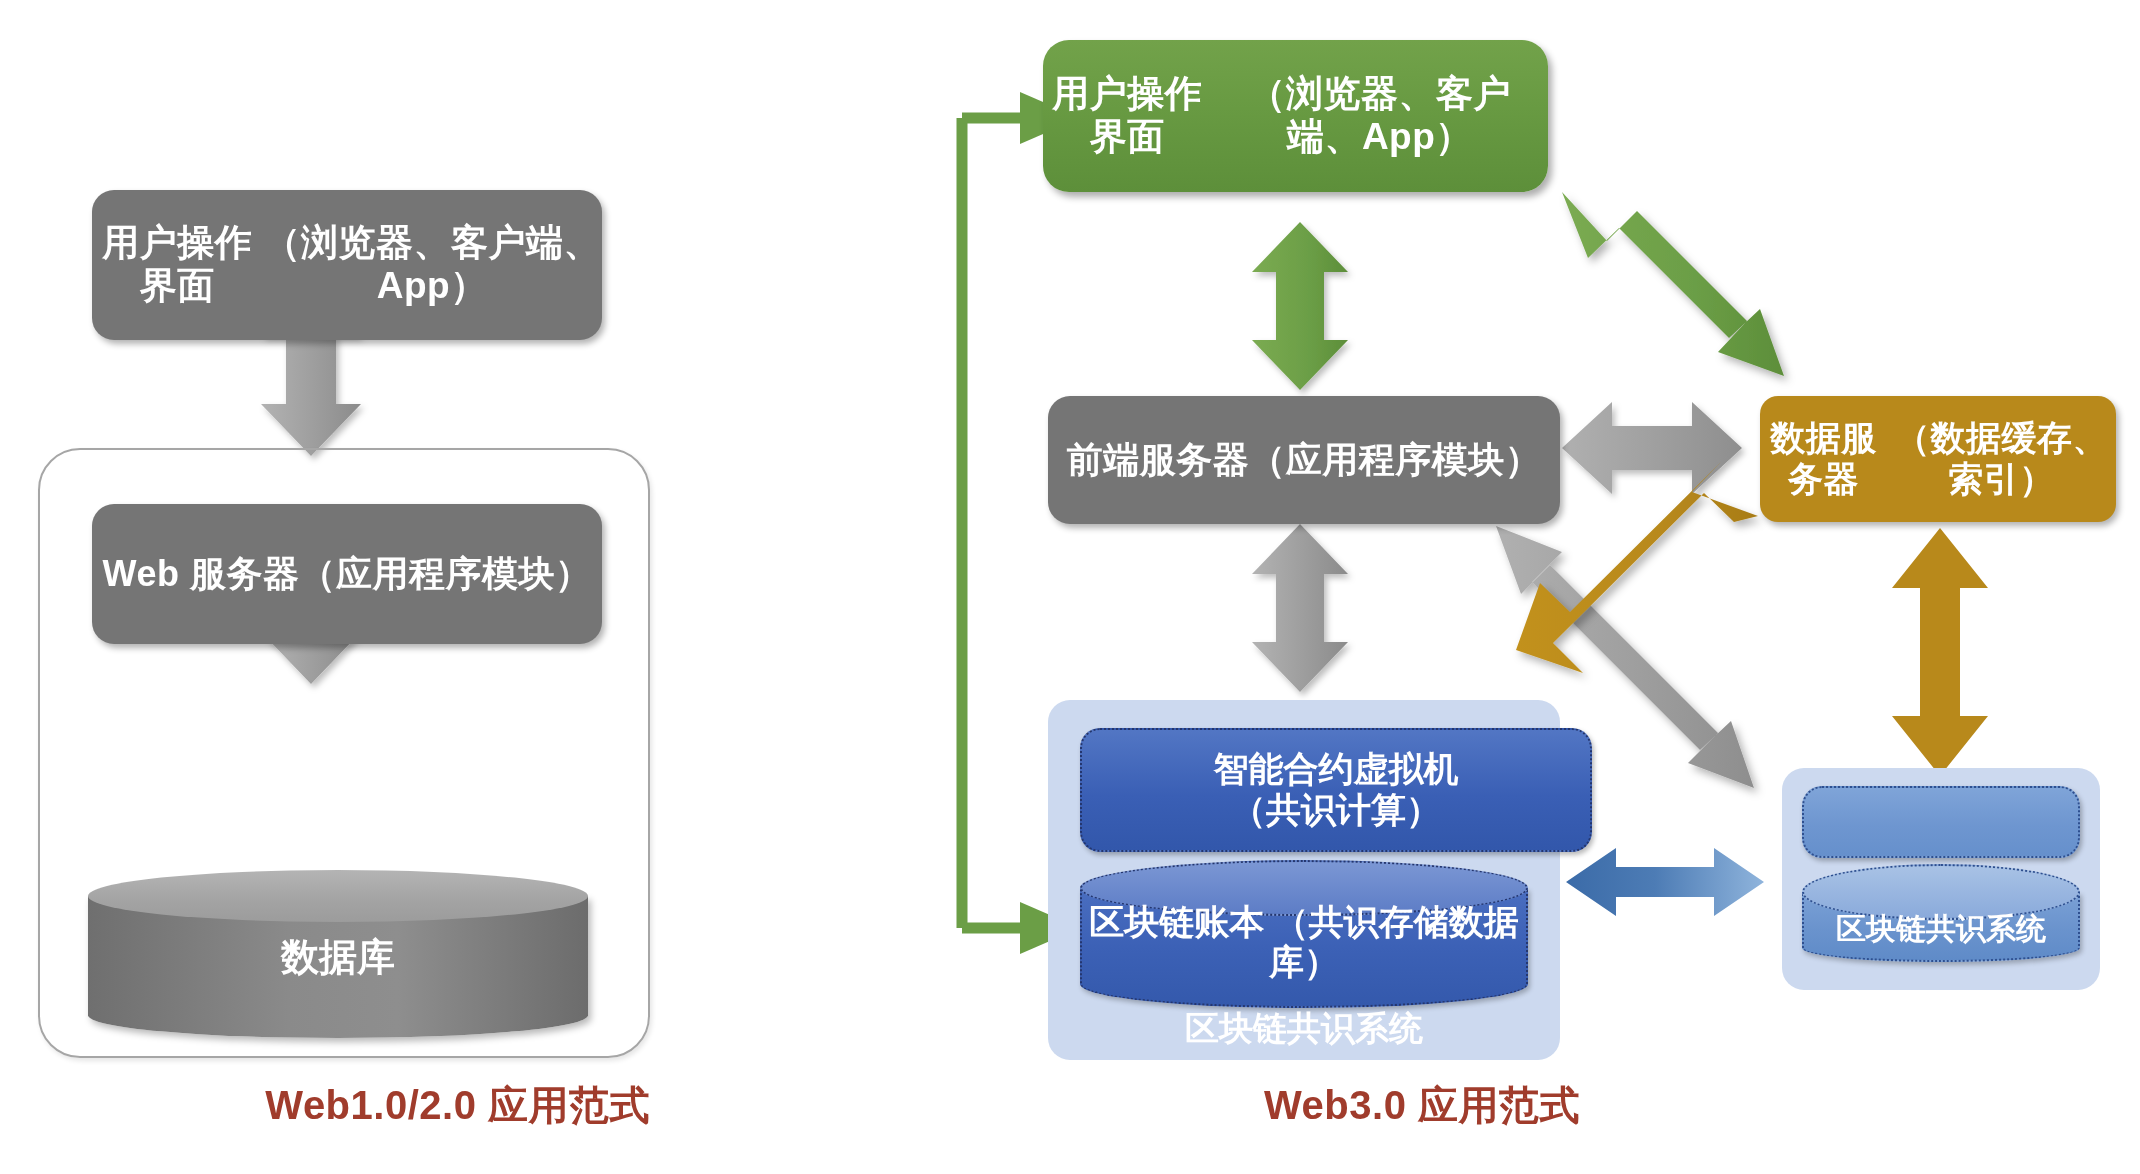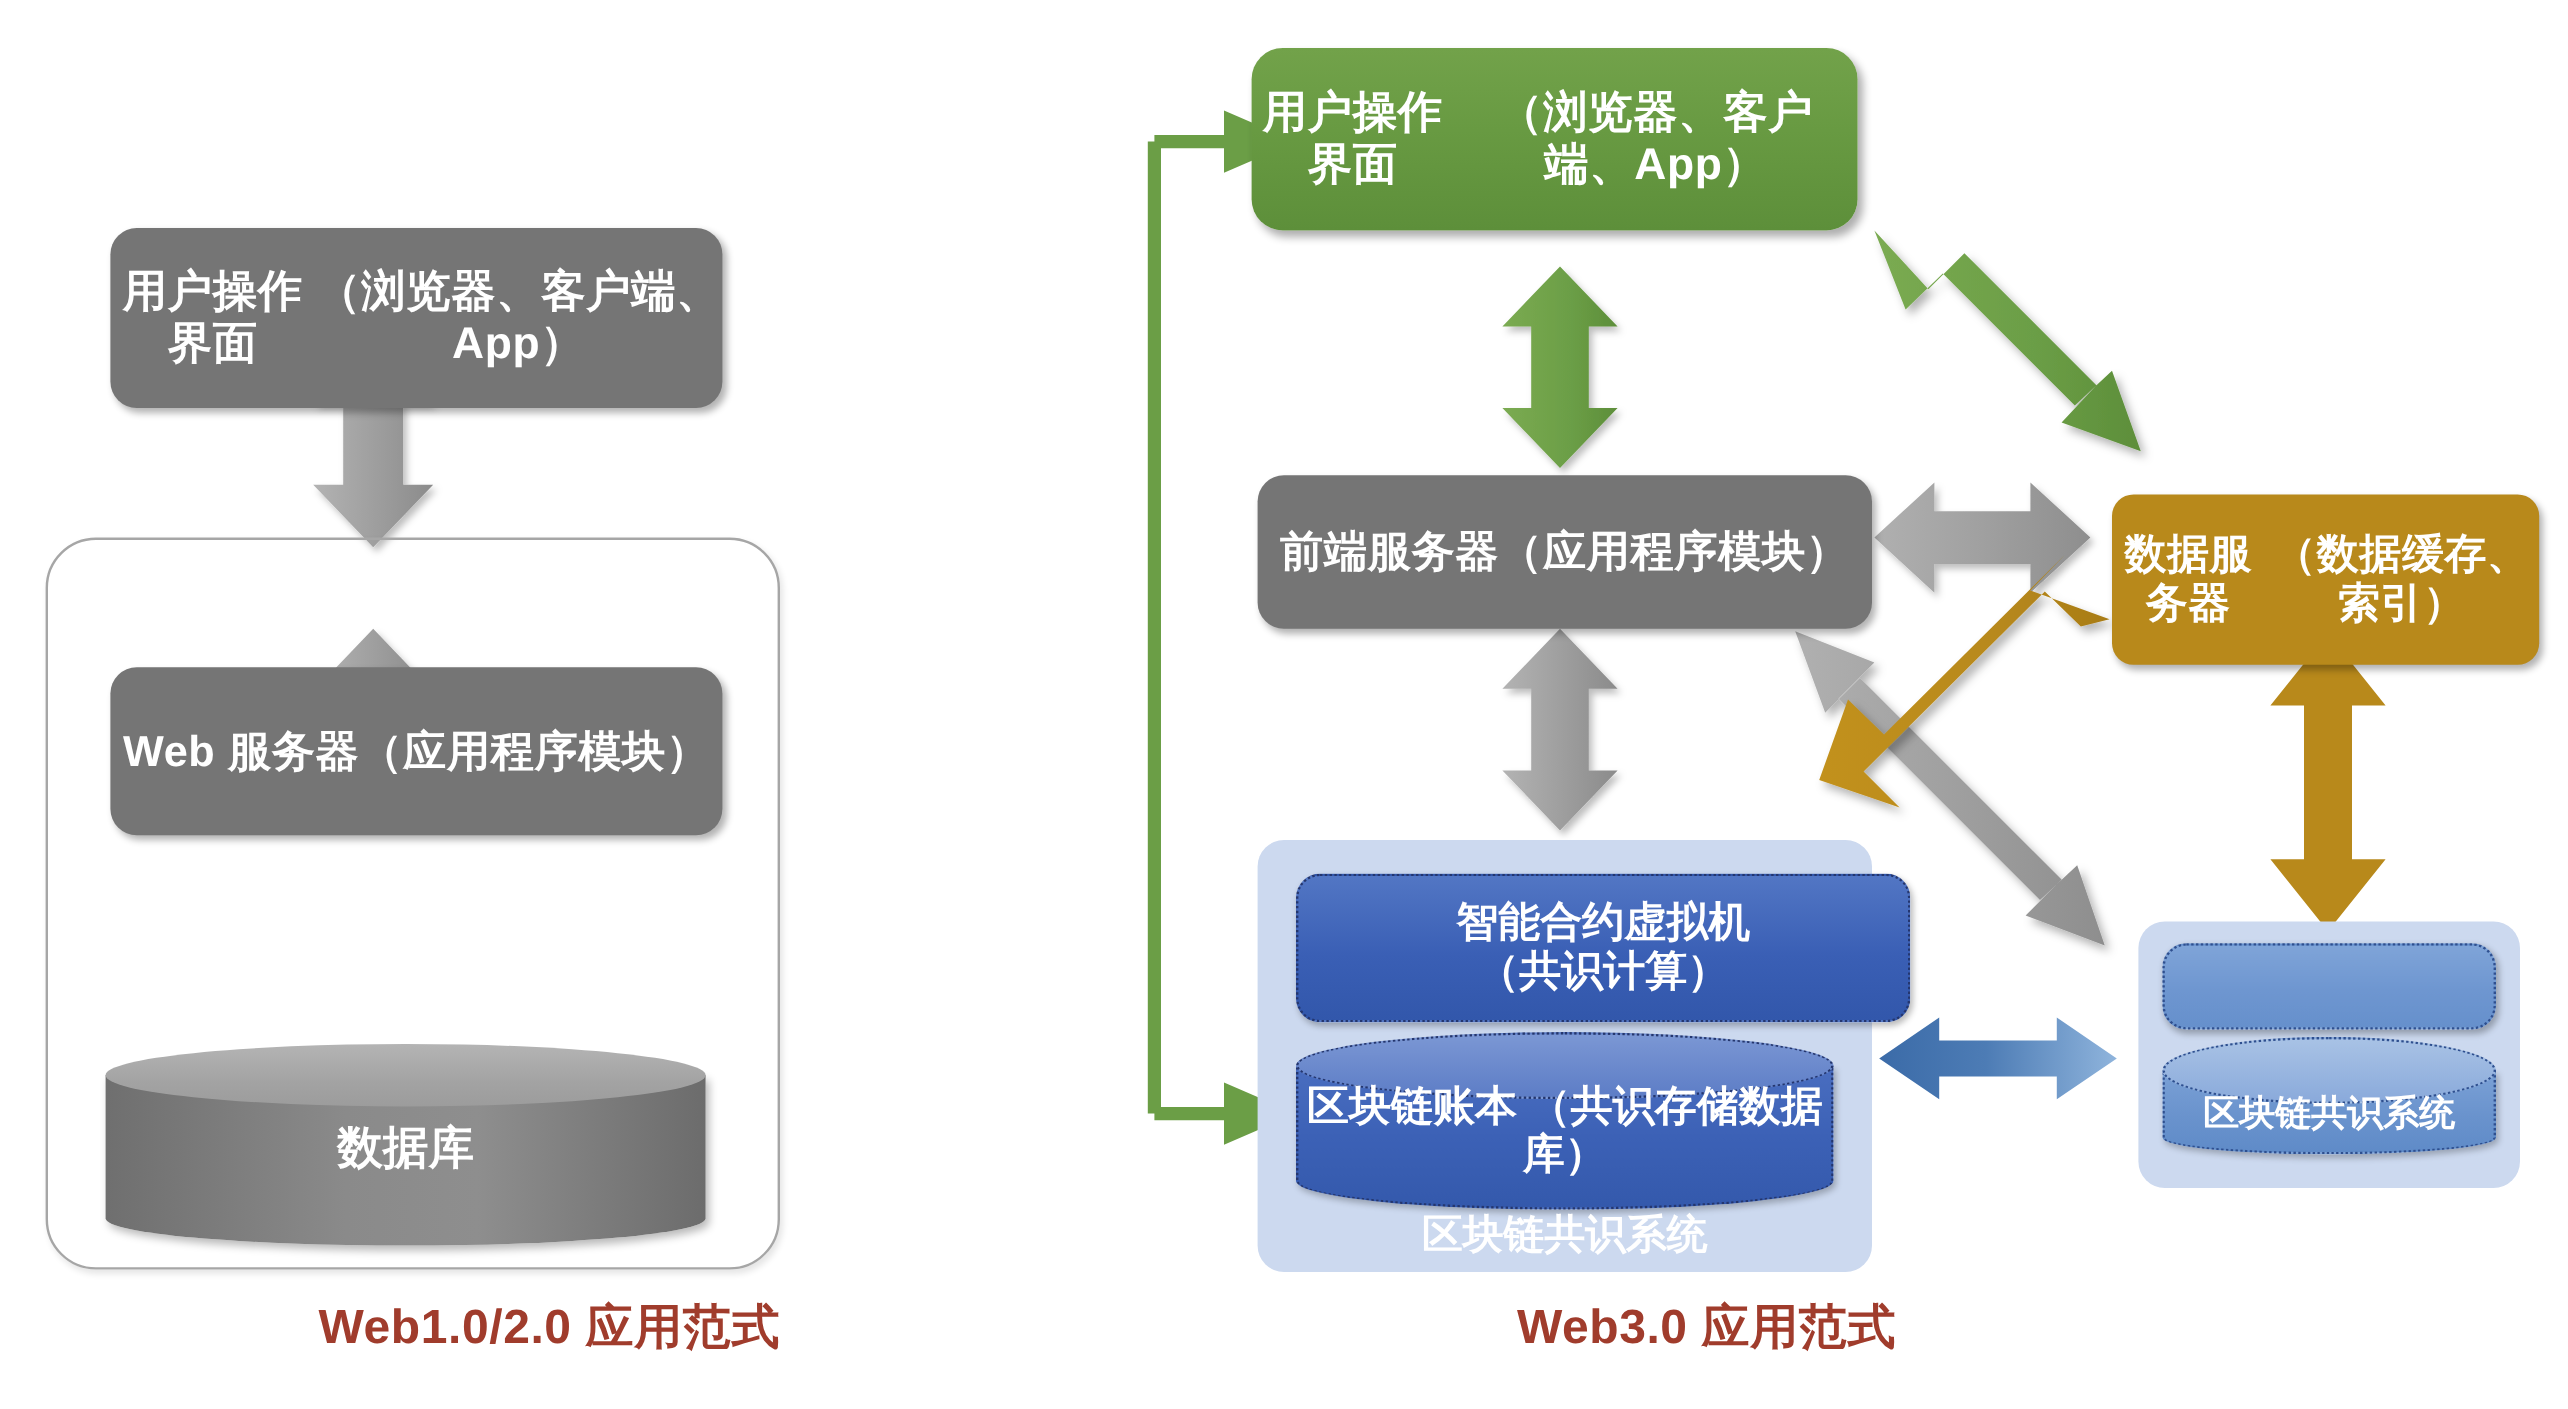--- a/index.html
+++ b/index.html
@@ -263,21 +263,21 @@
     </g>
   </svg>
 
   <div class="node grey-box" style="left:92px; top:190px; width:510px; height:150px; font-size:37px;">
     <span class="l1">用户操作界面</span>
     <span class="l2">（浏览器、客户端、App）</span>
   </div>
 
   <div class="outline-container" style="left:38px; top:448px; width:612px; height:610px;"></div>
 
-  <div class="node grey-box" style="left:92px; top:556px; width:510px; height:140px; font-size:36px;">
+  <div class="node grey-box" style="left:92px; top:504px; width:510px; height:140px; font-size:36px;">
     <span class="l1">Web 服务器</span>
     <span class="l2">（应用程序模块）</span>
   </div>
 
   <div class="cyl" style="left:88px; top:870px; width:500px; height:168px;">
     <div class="body"></div>
     <div class="top"></div>
     <div class="cap-label" style="font-size:38px;">数据库</div>
   </div>
 
@@ -286,21 +286,21 @@
   <div class="node green-box" style="left:1043px; top:40px; width:505px; height:152px; font-size:37px;">
     <span class="l1">用户操作界面</span>
     <span class="l2">（浏览器、客户端、App）</span>
   </div>
 
   <div class="node grey-box" style="left:1048px; top:396px; width:512px; height:128px; font-size:36px;">
     <span class="l1">前端服务器</span>
     <span class="l2">（应用程序模块）</span>
   </div>
 
-  <div class="node gold-box" style="left:1760px; top:412px; width:356px; height:142px; font-size:35px;">
+  <div class="node gold-box" style="left:1760px; top:396px; width:356px; height:126px; font-size:35px;">
     <span class="l1">数据服务器</span>
     <span class="l2">（数据缓存、索引）</span>
   </div>
 
   <div class="bc-group" style="left:1048px; top:700px; width:512px; height:360px;">
     <div class="bc-rect" style="left:32px; top:28px; width:512px; height:124px; font-size:35px;">
       <span class="l1">智能合约虚拟机</span>
       <span class="l2">（共识计算）</span>
     </div>
     <div class="bc-cyl" style="left:32px; top:160px; width:448px; height:148px;padding-left:36px;">

